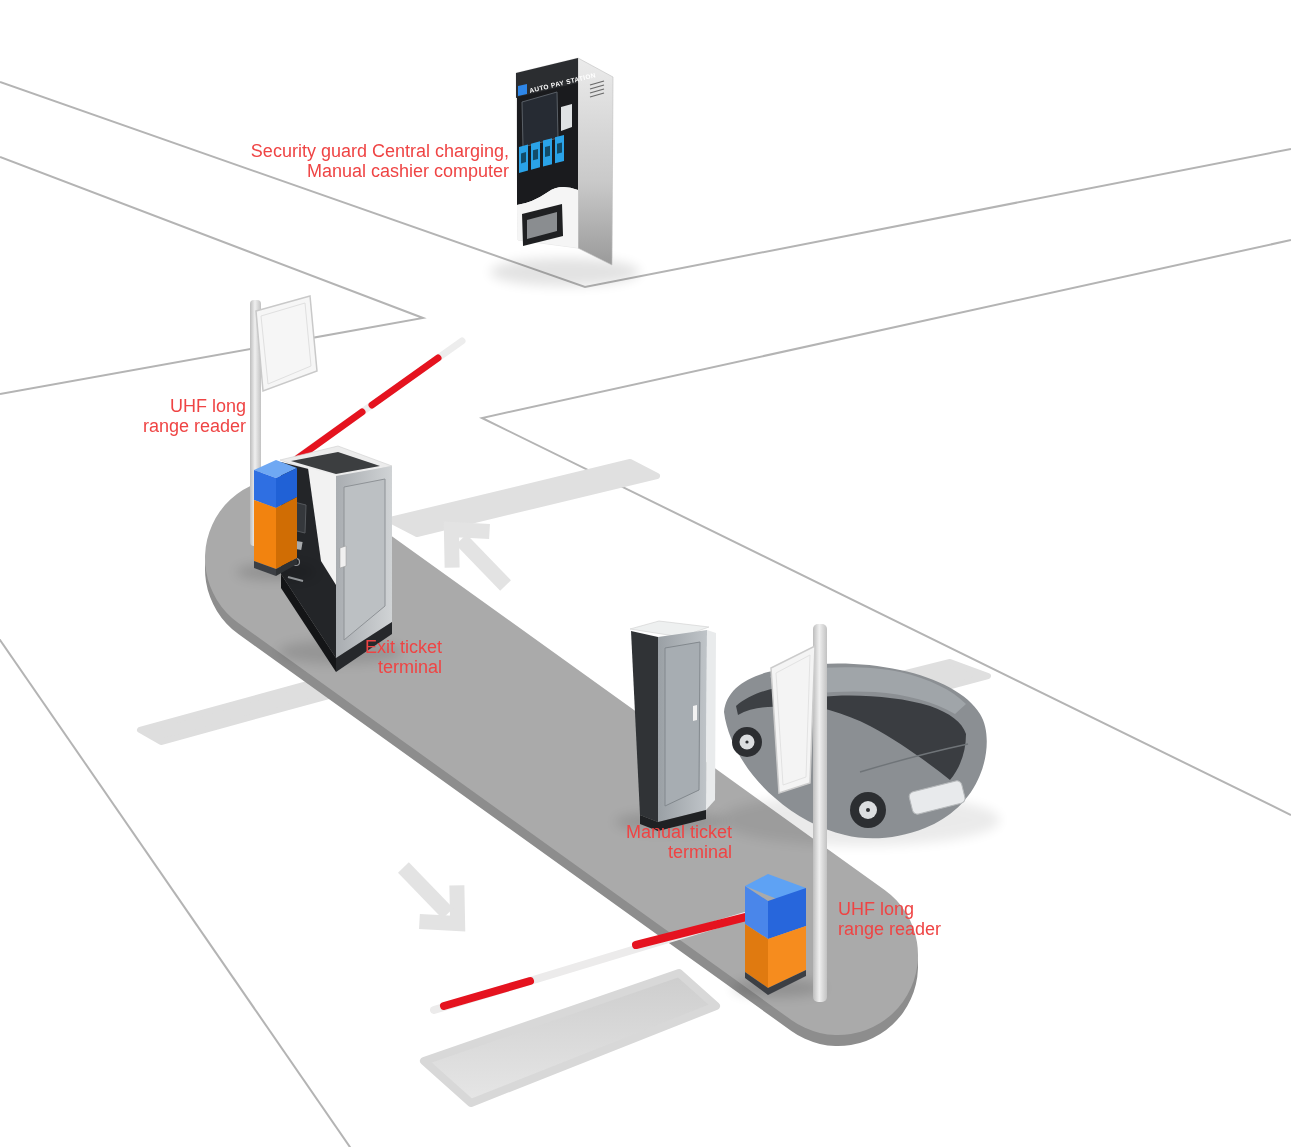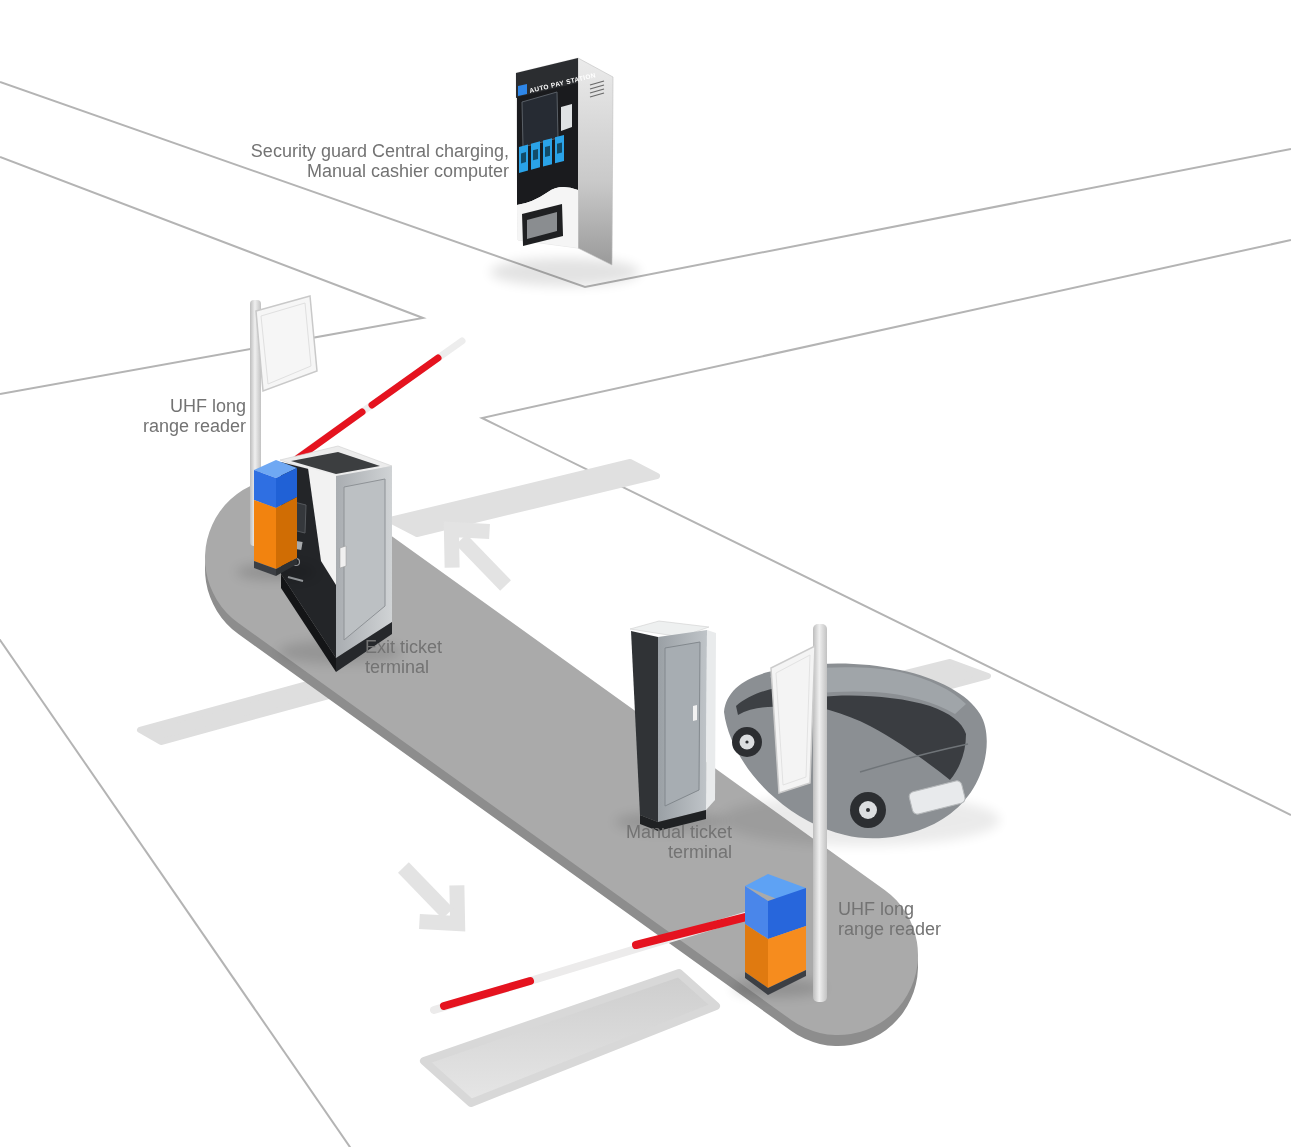--- a/index.html
+++ b/index.html
@@ -2,21 +2,21 @@
 <html><head>
 <meta charset="utf-8">
 <style>
   html,body { margin:0; padding:0; background:#fff; }
   .scene {
     position:relative; width:1291px; height:1147px; background:#ffffff;
     overflow:hidden; font-family:"Liberation Sans","DejaVu Sans",sans-serif;
   }
   .scene svg { position:absolute; left:0; top:0; }
   .lbl {
-    position:absolute; color:#737373; font-size:18px; line-height:20px;
+    position:absolute; color:#ef4444; font-size:18px; line-height:20px;
     white-space:nowrap;
   }
   .lbl.right { text-align:right; }
 </style>
 </head>
 <body>
 
 <div class="scene">
 
 <svg width="1291" height="1147" viewBox="0 0 1291 1147">
@@ -206,21 +206,21 @@
   <div class="lbl right" style="top:141px; right:782px;">
     <div>Security guard Central charging,</div>
     <div>Manual cashier computer</div>
   </div>
 
   <div class="lbl right" style="top:396px; right:1045px;">
     <div>UHF long</div>
     <div>range reader</div>
   </div>
 
-  <div class="lbl" style="top:637px; left:365px;">
+  <div class="lbl" style="top:637px; left:365px;text-align:right;">
     <div>Exit ticket</div>
     <div>terminal</div>
   </div>
 
   <div class="lbl right" style="top:822px; right:559px;">
     <div>Manual ticket</div>
     <div>terminal</div>
   </div>
 
   <div class="lbl" style="top:899px; left:838px;">

